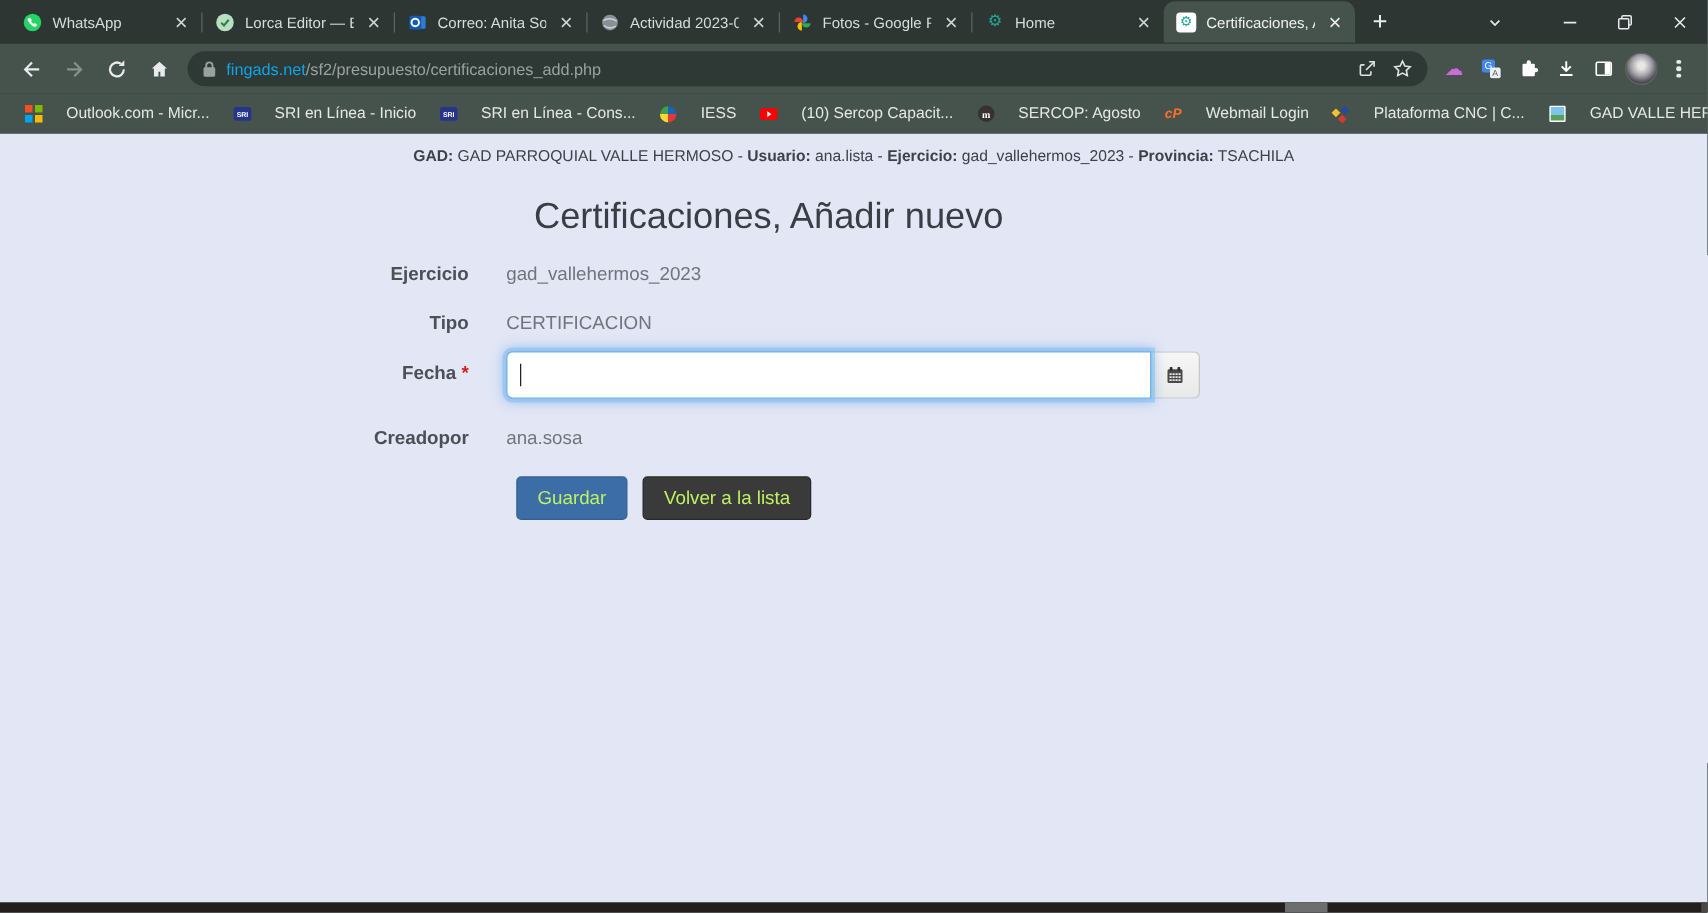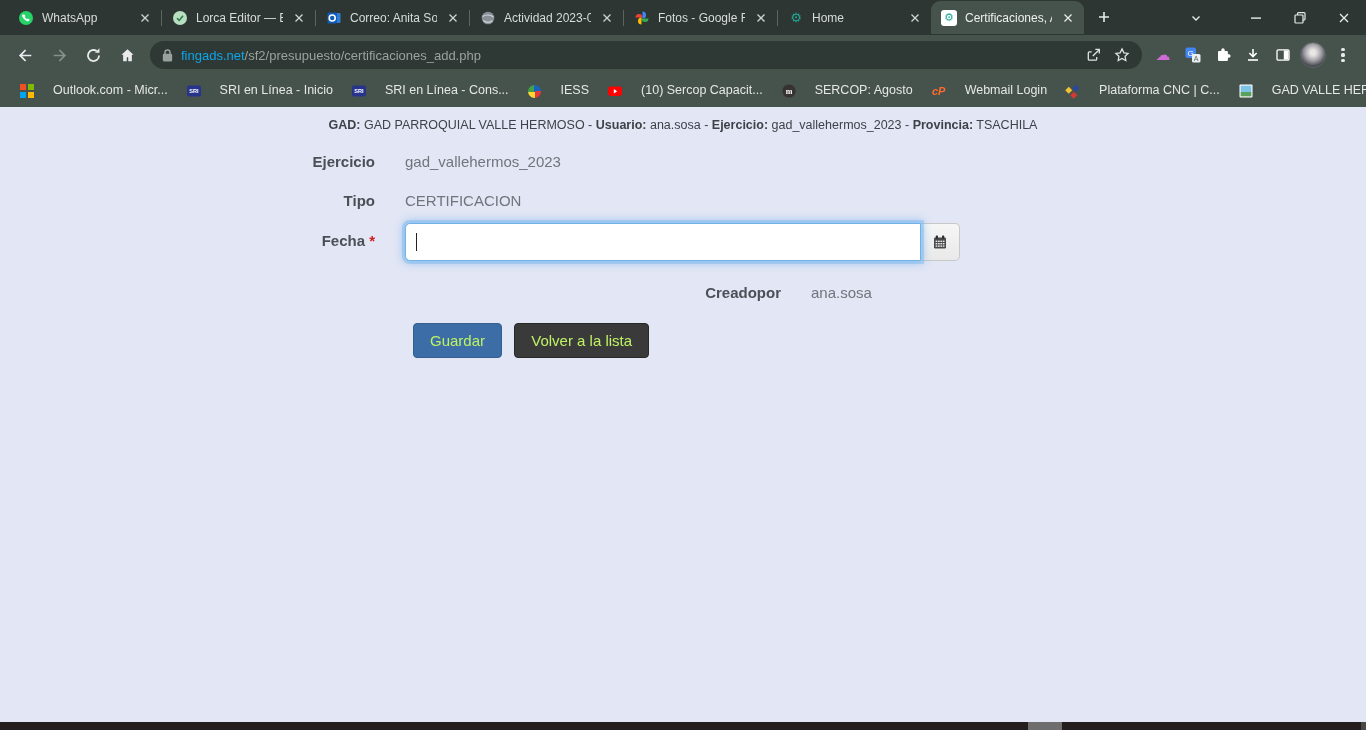--- a/index.html
+++ b/index.html
@@ -65,21 +65,21 @@
   .meta { padding-top:11px; text-align:center; font-size:12.5px; color:#3e4248; }
   .meta b { font-weight:bold; }
   .page-title { width:1230px; margin-top:25px; text-align:center; font-size:29px; font-weight:400; color:#393e44; }
   .form { margin-top:14px; }
   .frow { display:flex; align-items:flex-start; }
   .frow .flabel { width:375px; text-align:right; font-size:15px; font-weight:bold; color:#4a5056; flex:none; }
   .frow .fctrl { margin-left:30px; width:555px; font-size:15px; color:#70757c; }
   .static-row { padding:7px 0; }
   .req { color:#d21e1e; font-weight:bold; }
   .mb-a { margin-bottom:8px; } .mb-b { margin-bottom:7px;align-items:flex-end; } .mb-c { margin-bottom:16px; }
-  .mb-d { margin-bottom:20px; } .mb-e { margin-bottom:15px;justify-content:flex-end; }
+  .mb-d { margin-bottom:20px; } .mb-e { margin-bottom:15px; }
   .pt-input { padding-top:9px; }
 
   .input-group { display:flex; width:555px; }
   .inp { height:37px; background:#fff; border:1px solid #c9cdd5; border-radius:5px;
          width:555px; padding:0 10px; font-size:15px; color:#333; outline:none;
          font-family:"Liberation Sans", sans-serif; }
   .inp.focused { width:516px; height:38px; border:1px solid #6fb3e8; border-radius:5px 0 0 5px;
                  box-shadow:0 0 0 3px rgba(125,185,238,0.45), 0 0 9px 2px rgba(110,175,235,0.65);
                  position:relative; z-index:1; }
   .caret { position:relative; width:0; z-index:2; }
@@ -400,23 +400,24 @@
           <rect x="2.6" y="9" width="10.8" height="4.4" fill="#58a05c"></rect>
         </svg>
     </span>
     <span class="bm-label">GAD VALLE HERMO...</span>
   </div>
   <button class="bm-overflow">»</button>
 </div>
 
 <div class="content">
   <div class="meta">
-    <b>GAD:</b><span> GAD PARROQUIAL VALLE HERMOSO - </span><b>Usuario:</b><span> ana.sosa - </span><b>Ejercicio:</b><span> gad_vallehermos_2023 - </span><b>Provincia:</b><span> TSACHILA</span>
-  </div>
-
+    <b>GAD:</b><span> GAD PARROQUIAL VALLE HERMOSO - </span><b>Usuario:</b><span> ana.lista - </span><b>Ejercicio:</b><span> gad_vallehermos_2023 - </span><b>Provincia:</b><span> TSACHILA</span>
+  </div>
+
+  <h1 class="page-title">Certificaciones, Añadir nuevo</h1>
 
   <div class="form">
     <div class="frow static-row mb-a">
       <div class="flabel">Ejercicio</div>
       <div class="fctrl">gad_vallehermos_2023</div>
     </div>
 
     <div class="frow static-row mb-b">
       <div class="flabel">Tipo</div>
       <div class="fctrl">CERTIFICACION</div>

